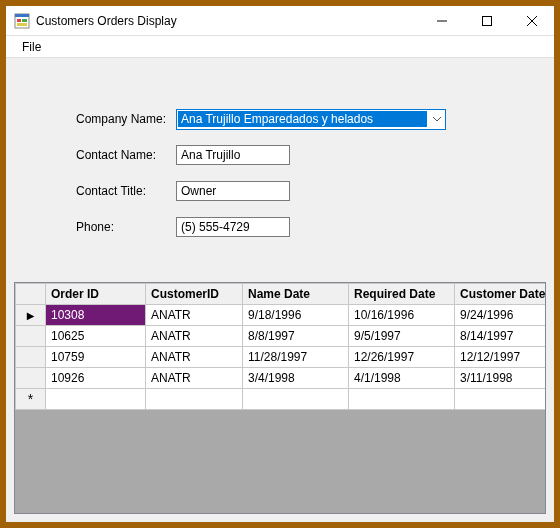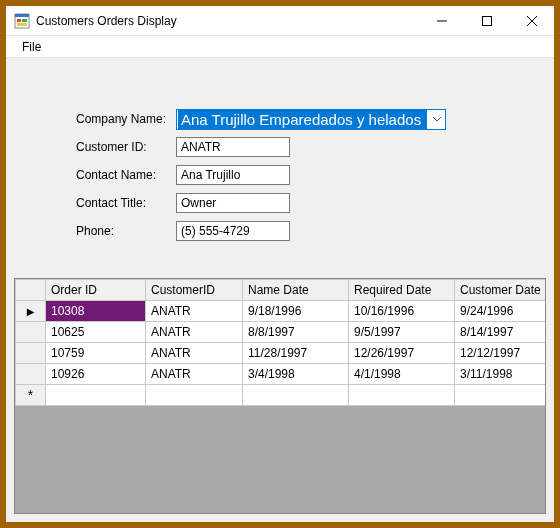--- a/index.html
+++ b/index.html
@@ -58,21 +58,21 @@
     padding: 9px 8px;
     font-size: 12px;
   }
   .form-area {
     padding: 50px 0 30px 70px;
     background: #f0f0f0;
   }
   .form-row {
     display: flex;
     align-items: center;
-    margin-bottom: 6px;
+    margin-bottom: 14px;
     height: 22px;
   }
   .form-label {
     width: 100px;
     font-size: 12px;
     color: #000;
   }
   .text-input {
     height: 20px;
     border: 1px solid #7a7a7a;
@@ -89,21 +89,21 @@
     background: #fff;
     display: flex;
     align-items: center;
   }
   .combo .combo-text {
     flex: 1;
     background: #0078d7;
     color: #fff;
     padding: 1px 3px;
     margin: 1px;
-    font-size: 15px;
+    font-size: 12px;
     white-space: nowrap;
     overflow: hidden;
   }
   .combo .combo-arrow {
     width: 17px;
     display: flex;
     align-items: center;
     justify-content: center;
     font-size: 8px;
     color: #555;
@@ -125,21 +125,21 @@
     border: 1px solid #c8c8c8;
     font-size: 12px;
     text-align: left;
     padding: 3px 5px;
     height: 21px;
     white-space: nowrap;
     overflow: hidden;
   }
   table.grid th {
     background: #f0f0f0;
-    font-weight: normal;
+    font-weight: bold;
   }
   .rowhead {
     background: #f0f0f0 !important;
     width: 30px;
     text-align: center !important;
     color: #000;
     padding: 0 !important;
   }
   td.sel {
     background: #701a75;
@@ -194,24 +194,20 @@
       <div class="combo">
         <span class="combo-text">Ana Trujillo Emparedados y helados</span>
         <span class="combo-arrow">
           <svg width="8" height="5">
               <polyline points="0,0 4,4 8,0" fill="none" stroke="#555" stroke-width="1"></polyline>
             </svg>
         </span>
       </div>
     </div>
 
-    <div class="form-row">
-      <span class="form-label">Customer ID:</span>
-      <input class="text-input" style="width: 114px;" value="ANATR">
-    </div>
 
     <div class="form-row">
       <span class="form-label">Contact Name:</span>
       <input class="text-input" style="width: 114px;" value="Ana Trujillo">
     </div>
 
     <div class="form-row">
       <span class="form-label">Contact Title:</span>
       <input class="text-input" style="width: 114px;" value="Owner">
     </div>

